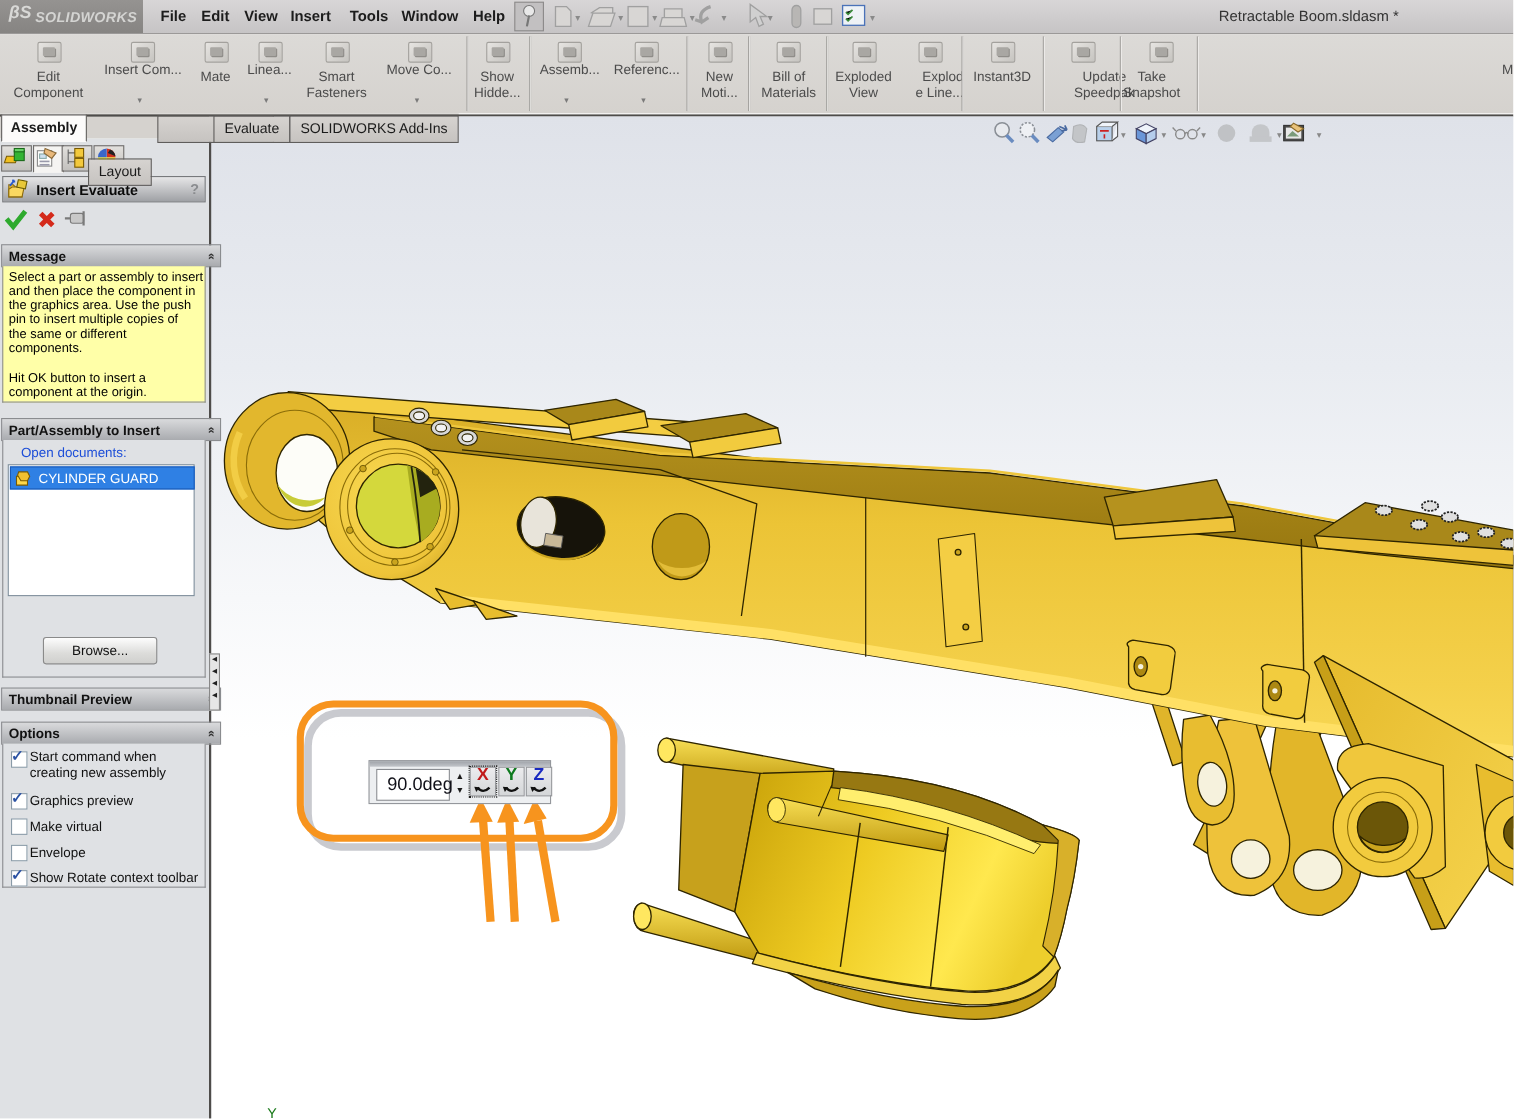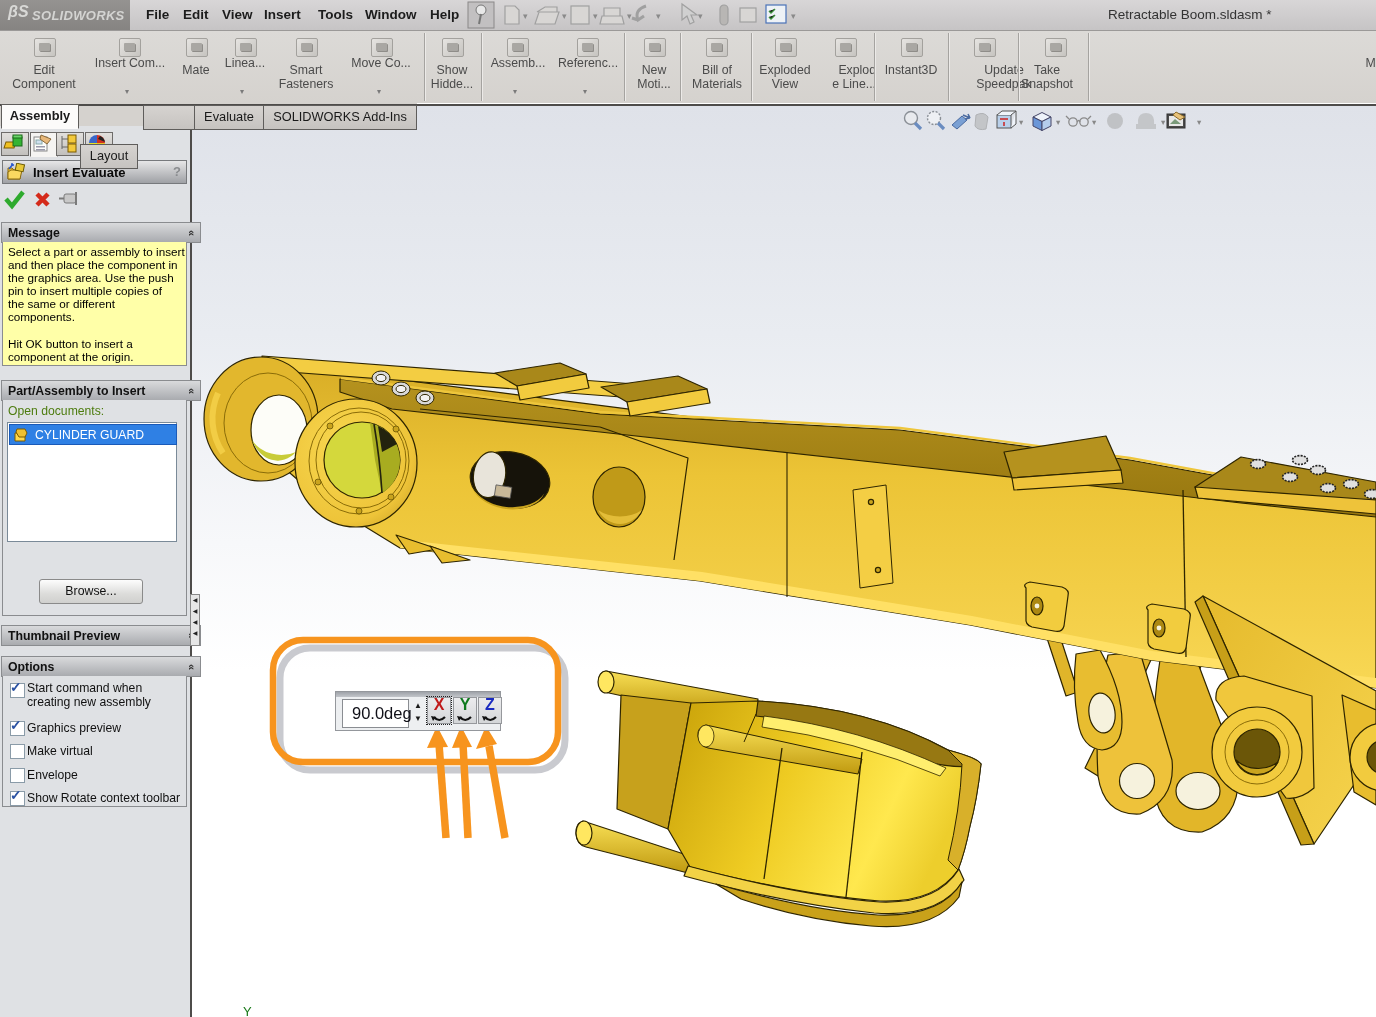--- a/index.html
+++ b/index.html
@@ -371,21 +371,21 @@
           <path d="M55,10.5 L60,10.5" stroke-width="2"></path>
           <path d="M72,4 L72,17" stroke-width="2"></path>
         </g>
   </svg>
 
   <div class="abs phdr" style="top:96px;">Message<span class="chev">«</span></div>
   <div class="abs" style="left:2px;top:116px;width:185px;height:124px;background:#ffffa8;border:1px solid #8a8c8f;border-top:none;box-sizing:border-box;font-size:11.7px;line-height:13.1px;color:#000;padding:3px 0 0 5px;white-space:nowrap;">Select a part or assembly to insert<br>and then place the component in<br>the graphics area. Use the push<br>pin to insert multiple copies of<br>the same or different<br>components.<br><br>Hit OK button to insert a<br>component at the origin.</div>
 
   <div class="abs phdr" style="top:254px;">Part/Assembly to Insert<span class="chev">«</span></div>
   <div class="abs" style="left:2px;top:274px;width:185px;height:216px;background:#dfe1e4;border:1px solid #8a8c8f;border-top:none;box-sizing:border-box;"></div>
-  <div class="abs" style="left:8px;top:278px;font-size:12.2px;color:#4d7c0f;">Open documents:</div>
+  <div class="abs" style="left:19px;top:278px;font-size:12.2px;color:#1d4ed8;">Open documents:</div>
   <div class="abs" style="left:7px;top:296px;width:170px;height:120px;background:#fff;border:1px solid #7a8a98;box-sizing:border-box;">
     <div class="abs" style="left:1px;top:1px;width:166px;height:19px;background:#2f80e4;border:1px solid #1a5ab8;">
       <svg class="abs" style="left:3px;top:1px;" width="18" height="16">
             <path d="M2,10 L2,15 L12,15 L12,9 L7,9 L5,7 L2,7 Z" fill="#ffd84a" stroke="#7a5a00"></path>
             <path d="M4,3 L12,3 L14,7 L12,11 L6,11 L3,6 Z" fill="#f0c030" stroke="#7a5a00"></path>
           </svg>
       <span class="abs" style="left:25px;top:3px;font-size:12.2px;color:#fff;">CYLINDER GUARD</span>
     </div>
   </div>
   <div class="abs" style="left:39px;top:453px;width:104px;height:25px;background:linear-gradient(#fdfdfd,#dcdcda 60%,#d0d0ce);border:1px solid #8a8a8a;border-radius:3px;box-sizing:border-box;text-align:center;font-size:12.3px;color:#111;padding-top:4px;">Browse...</div>

